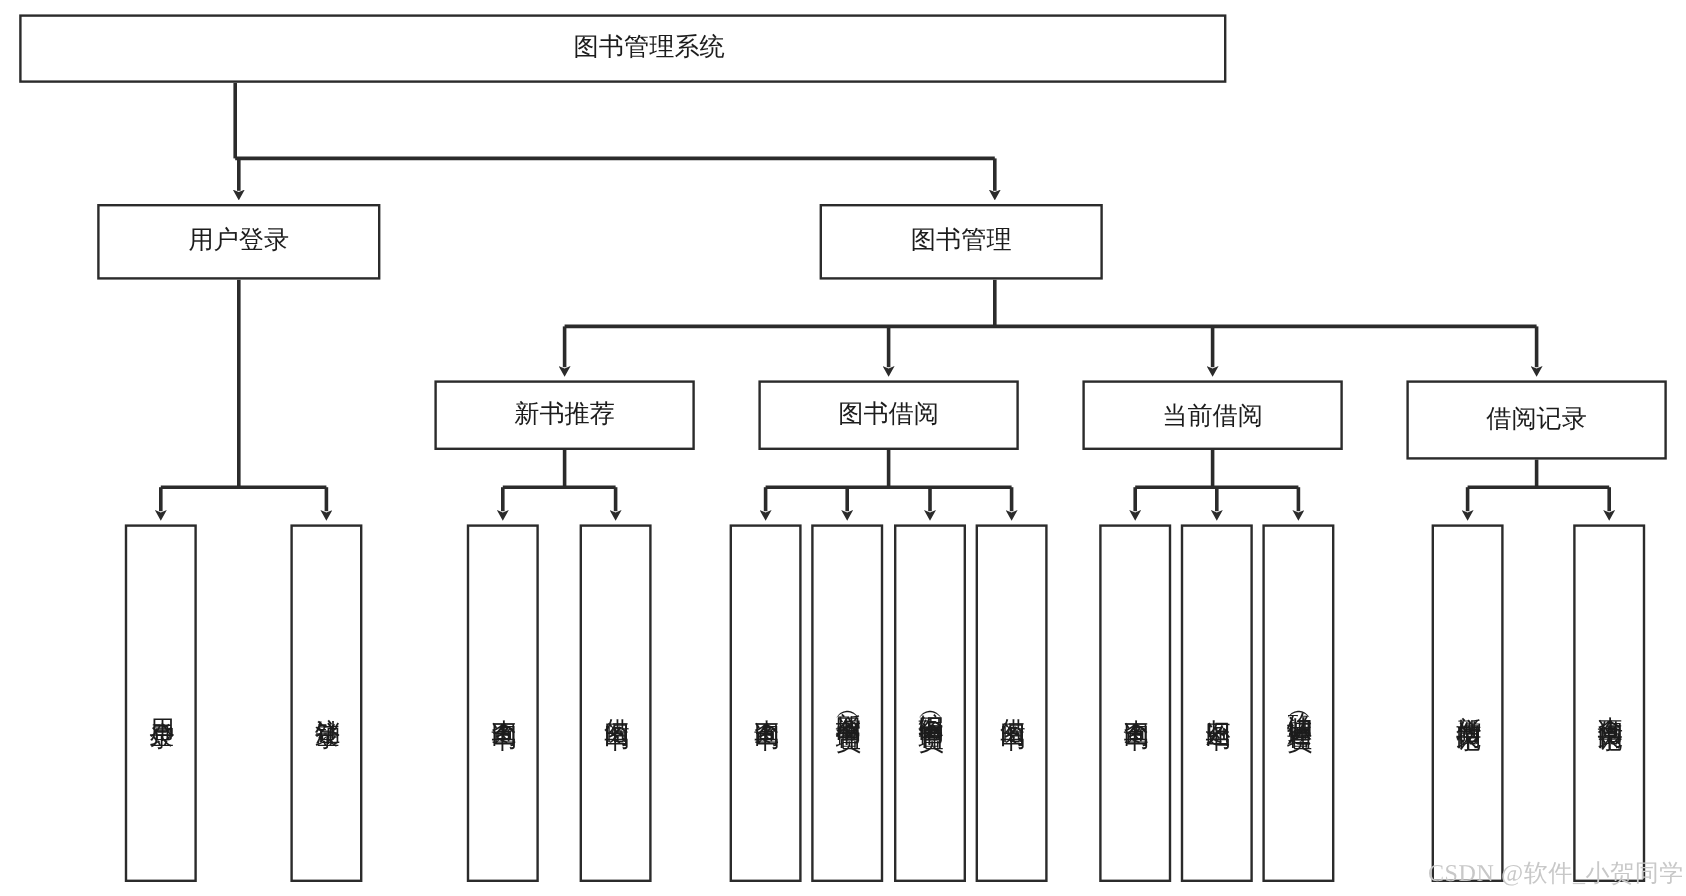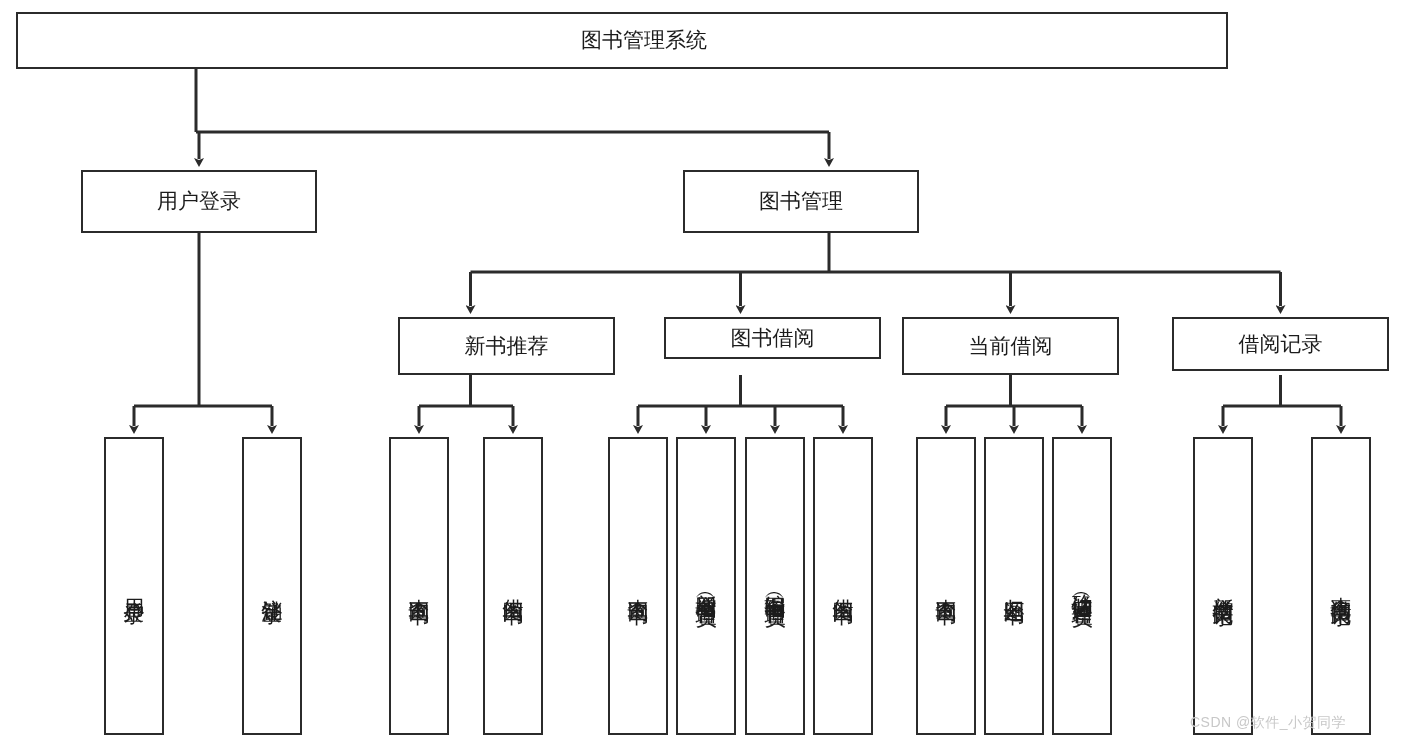--- a/index.html
+++ b/index.html
@@ -49,24 +49,25 @@
   .node.vert .node-label {
     writing-mode: vertical-rl;
     text-orientation: upright;
     font-size: 21px;
     letter-spacing: 2px;
     line-height: 1.05;
   }
   .watermark {
     position: absolute;
     color: #c8c8c8;
-    font-size: 14px;
+    font-size: 20px;
     white-space: nowrap;
     pointer-events: none;
     letter-spacing: 0.5px;
+    font-family: Liberation Serif, serif;
   }
 </style>
 </head>
 <body>
 
 <div id="canvas">
   <svg id="wires" viewBox="0 0 1405 747">
     <defs>
       <marker id="arrow" markerWidth="9" markerHeight="10" refX="1" refY="5" orient="auto" markerUnits="userSpaceOnUse">
         <path d="M0,0 L9,5 L0,10 L2,5 Z" fill="#2b2b2b"></path>
@@ -103,39 +104,39 @@
         <path d="M1014,406 L1014,426" marker-end="url(#arrow)"></path>
         <path d="M1082,406 L1082,426" marker-end="url(#arrow)"></path>
         <path d="M1280.5,375 L1280.5,406"></path>
         <path d="M1223,406 L1341,406"></path>
         <path d="M1223,406 L1223,426" marker-end="url(#arrow)"></path>
         <path d="M1341,406 L1341,426" marker-end="url(#arrow)"></path>
       </g>
   </svg>
 
   <div id="nodes-layer">
-      <div class="node horiz root" style="left: 16px; top: 12px; width: 1212px; height: 57px; padding-left: 44px;">
+      <div class="node horiz root" style="left: 16px; top: 12px; width: 1006px; height: 57px; padding-left: 44px;">
         <span class="node-label">图书管理系统</span>
       </div>
       <div class="node horiz" style="left: 81px; top: 170px; width: 236px; height: 63px;">
         <span class="node-label">用户登录</span>
       </div>
       <div class="node horiz" style="left: 683px; top: 170px; width: 236px; height: 63px;">
         <span class="node-label">图书管理</span>
       </div>
-      <div class="node horiz" style="left: 362px; top: 317px; width: 217px; height: 58px; margin-left: 36px;">
+      <div class="node horiz" style="left: 362px; top: 317px; width: 217px; height: 58px;">
         <span class="node-label">新书推荐</span>
       </div>
-      <div class="node horiz" style="left: 664px; top: 317px; width: 217px; height: 42px;">
+      <div class="node horiz" style="left: 632px; top: 317px; width: 217px; height: 58px;">
         <span class="node-label">图书借阅</span>
       </div>
       <div class="node horiz" style="left: 902px; top: 317px; width: 217px; height: 58px; font-family: Liberation Serif, serif;">
         <span class="node-label">当前借阅</span>
       </div>
-      <div class="node horiz" style="left: 1172px; top: 317px; width: 217px; height: 54px; align-items: center;">
+      <div class="node horiz" style="left: 1172px; top: 317px; width: 217px; height: 66px; align-items: center;">
         <span class="node-label">借阅记录</span>
       </div>
       <div class="node vert" style="left: 104px; top: 437px; width: 60px; height: 298px;">
         <span class="node-label">用户登录</span>
       </div>
       <div class="node vert" style="left: 242px; top: 437px; width: 60px; height: 298px;">
         <span class="node-label">注销登录</span>
       </div>
       <div class="node vert" style="left: 389px; top: 437px; width: 60px; height: 298px;">
         <span class="node-label">查询图书</span>

